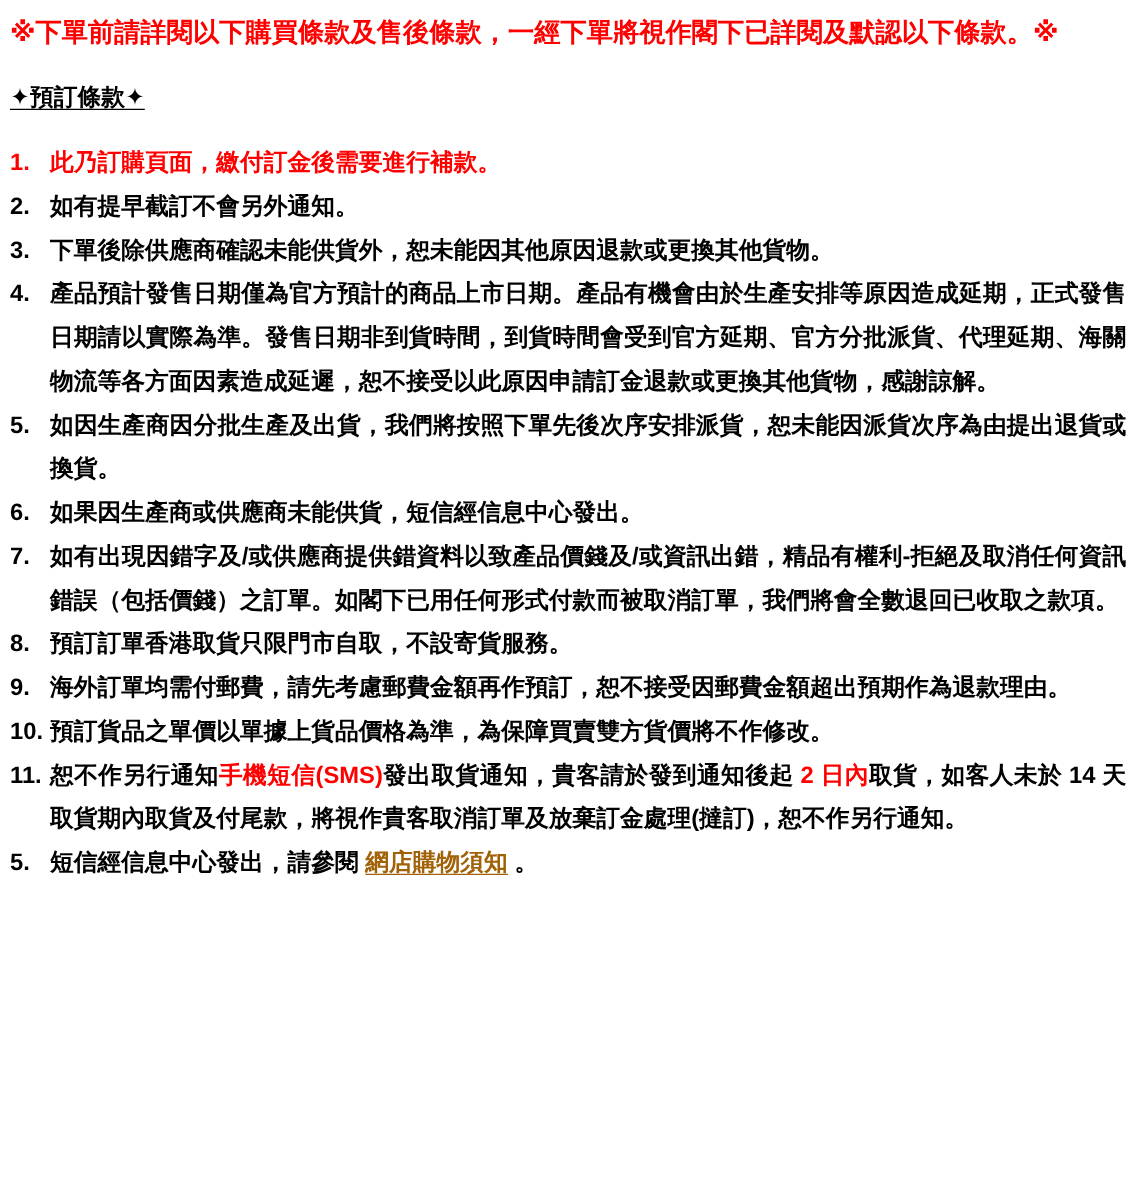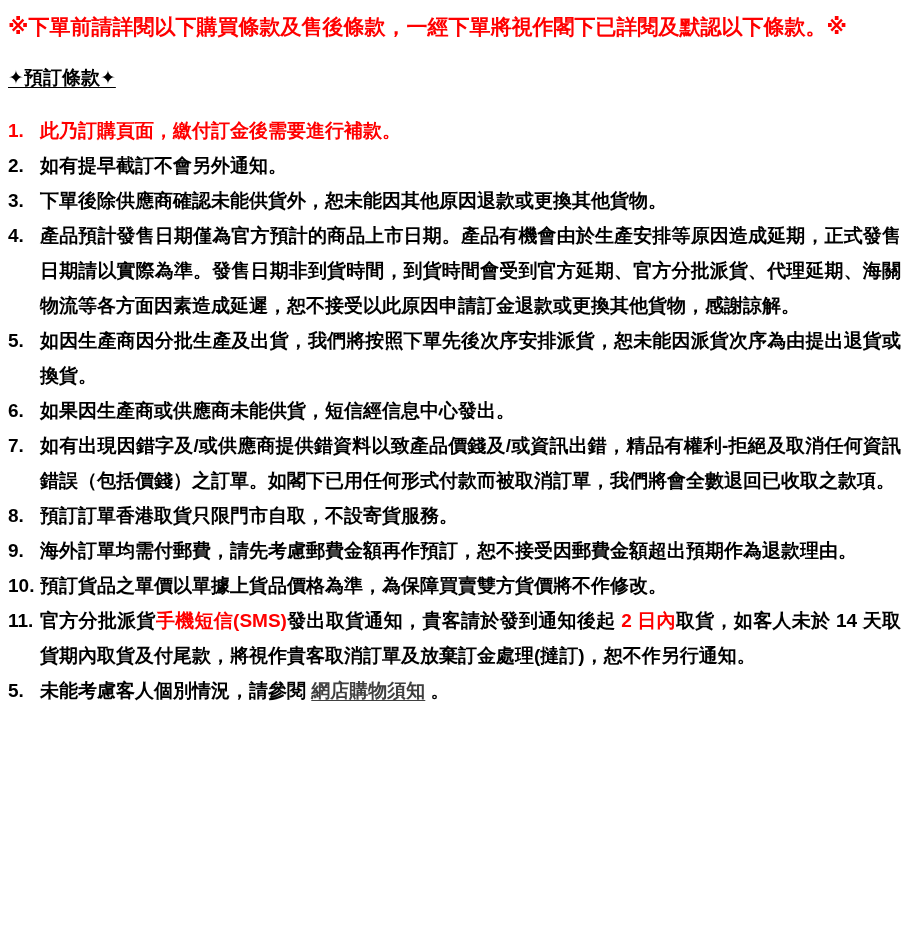--- a/index.html
+++ b/index.html
@@ -49,21 +49,21 @@
     text-align: justify;
   }
   li.term.red {
     color: #ff0000;
   }
   .red-underline {
     color: #ff0000;
     text-underline-offset: 3px;
   }
   a.link {
-    color: #404040;
+    color: #a16207;
     text-decoration: underline;
     text-underline-offset: 3px;
     cursor: pointer;
   }
 </style>
 </head>
 <body>
 
 <div class="page">
   <div class="title">※下單前請詳閱以下購買條款及售後條款，一經下單將視作閣下已詳閱及默認以下條款。※</div>
@@ -104,20 +104,20 @@
       <li class="term">
     <span class="num">9.</span>
     <span class="text"><span>海外訂單均需付郵費，請先考慮郵費金額再作預訂，恕不接受因郵費金額超出預期作為退款理由。</span></span>
   </li>
       <li class="term">
     <span class="num">10.</span>
     <span class="text"><span>預訂貨品之單價以單據上貨品價格為準，為保障買賣雙方貨價將不作修改。</span></span>
   </li>
       <li class="term">
     <span class="num">11.</span>
-    <span class="text"><span>官方分批派貨</span><span class="red-underline">手機短信(SMS)</span><span>發出取貨通知，貴客請於發到通知後起 </span><span class="red-underline">2 日內</span><span>取貨，如客人未於 14 天取貨期內取貨及付尾款，將視作貴客取消訂單及放棄訂金處理(撻訂)，恕不作另行通知。</span></span>
+    <span class="text"><span>恕不作另行通知</span><span class="red-underline">手機短信(SMS)</span><span>發出取貨通知，貴客請於發到通知後起 </span><span class="red-underline">2 日內</span><span>取貨，如客人未於 14 天取貨期內取貨及付尾款，將視作貴客取消訂單及放棄訂金處理(撻訂)，恕不作另行通知。</span></span>
   </li>
       <li class="term">
     <span class="num">5.</span>
-    <span class="text"><span>未能考慮客人個別情況，請參閱 </span><a href="#" class="link">網店購物須知</a><span> 。</span></span>
+    <span class="text"><span>短信經信息中心發出，請參閱 </span><a href="#" class="link">網店購物須知</a><span> 。</span></span>
   </li>
     </ol>
 </div>
 
 </body></html>

